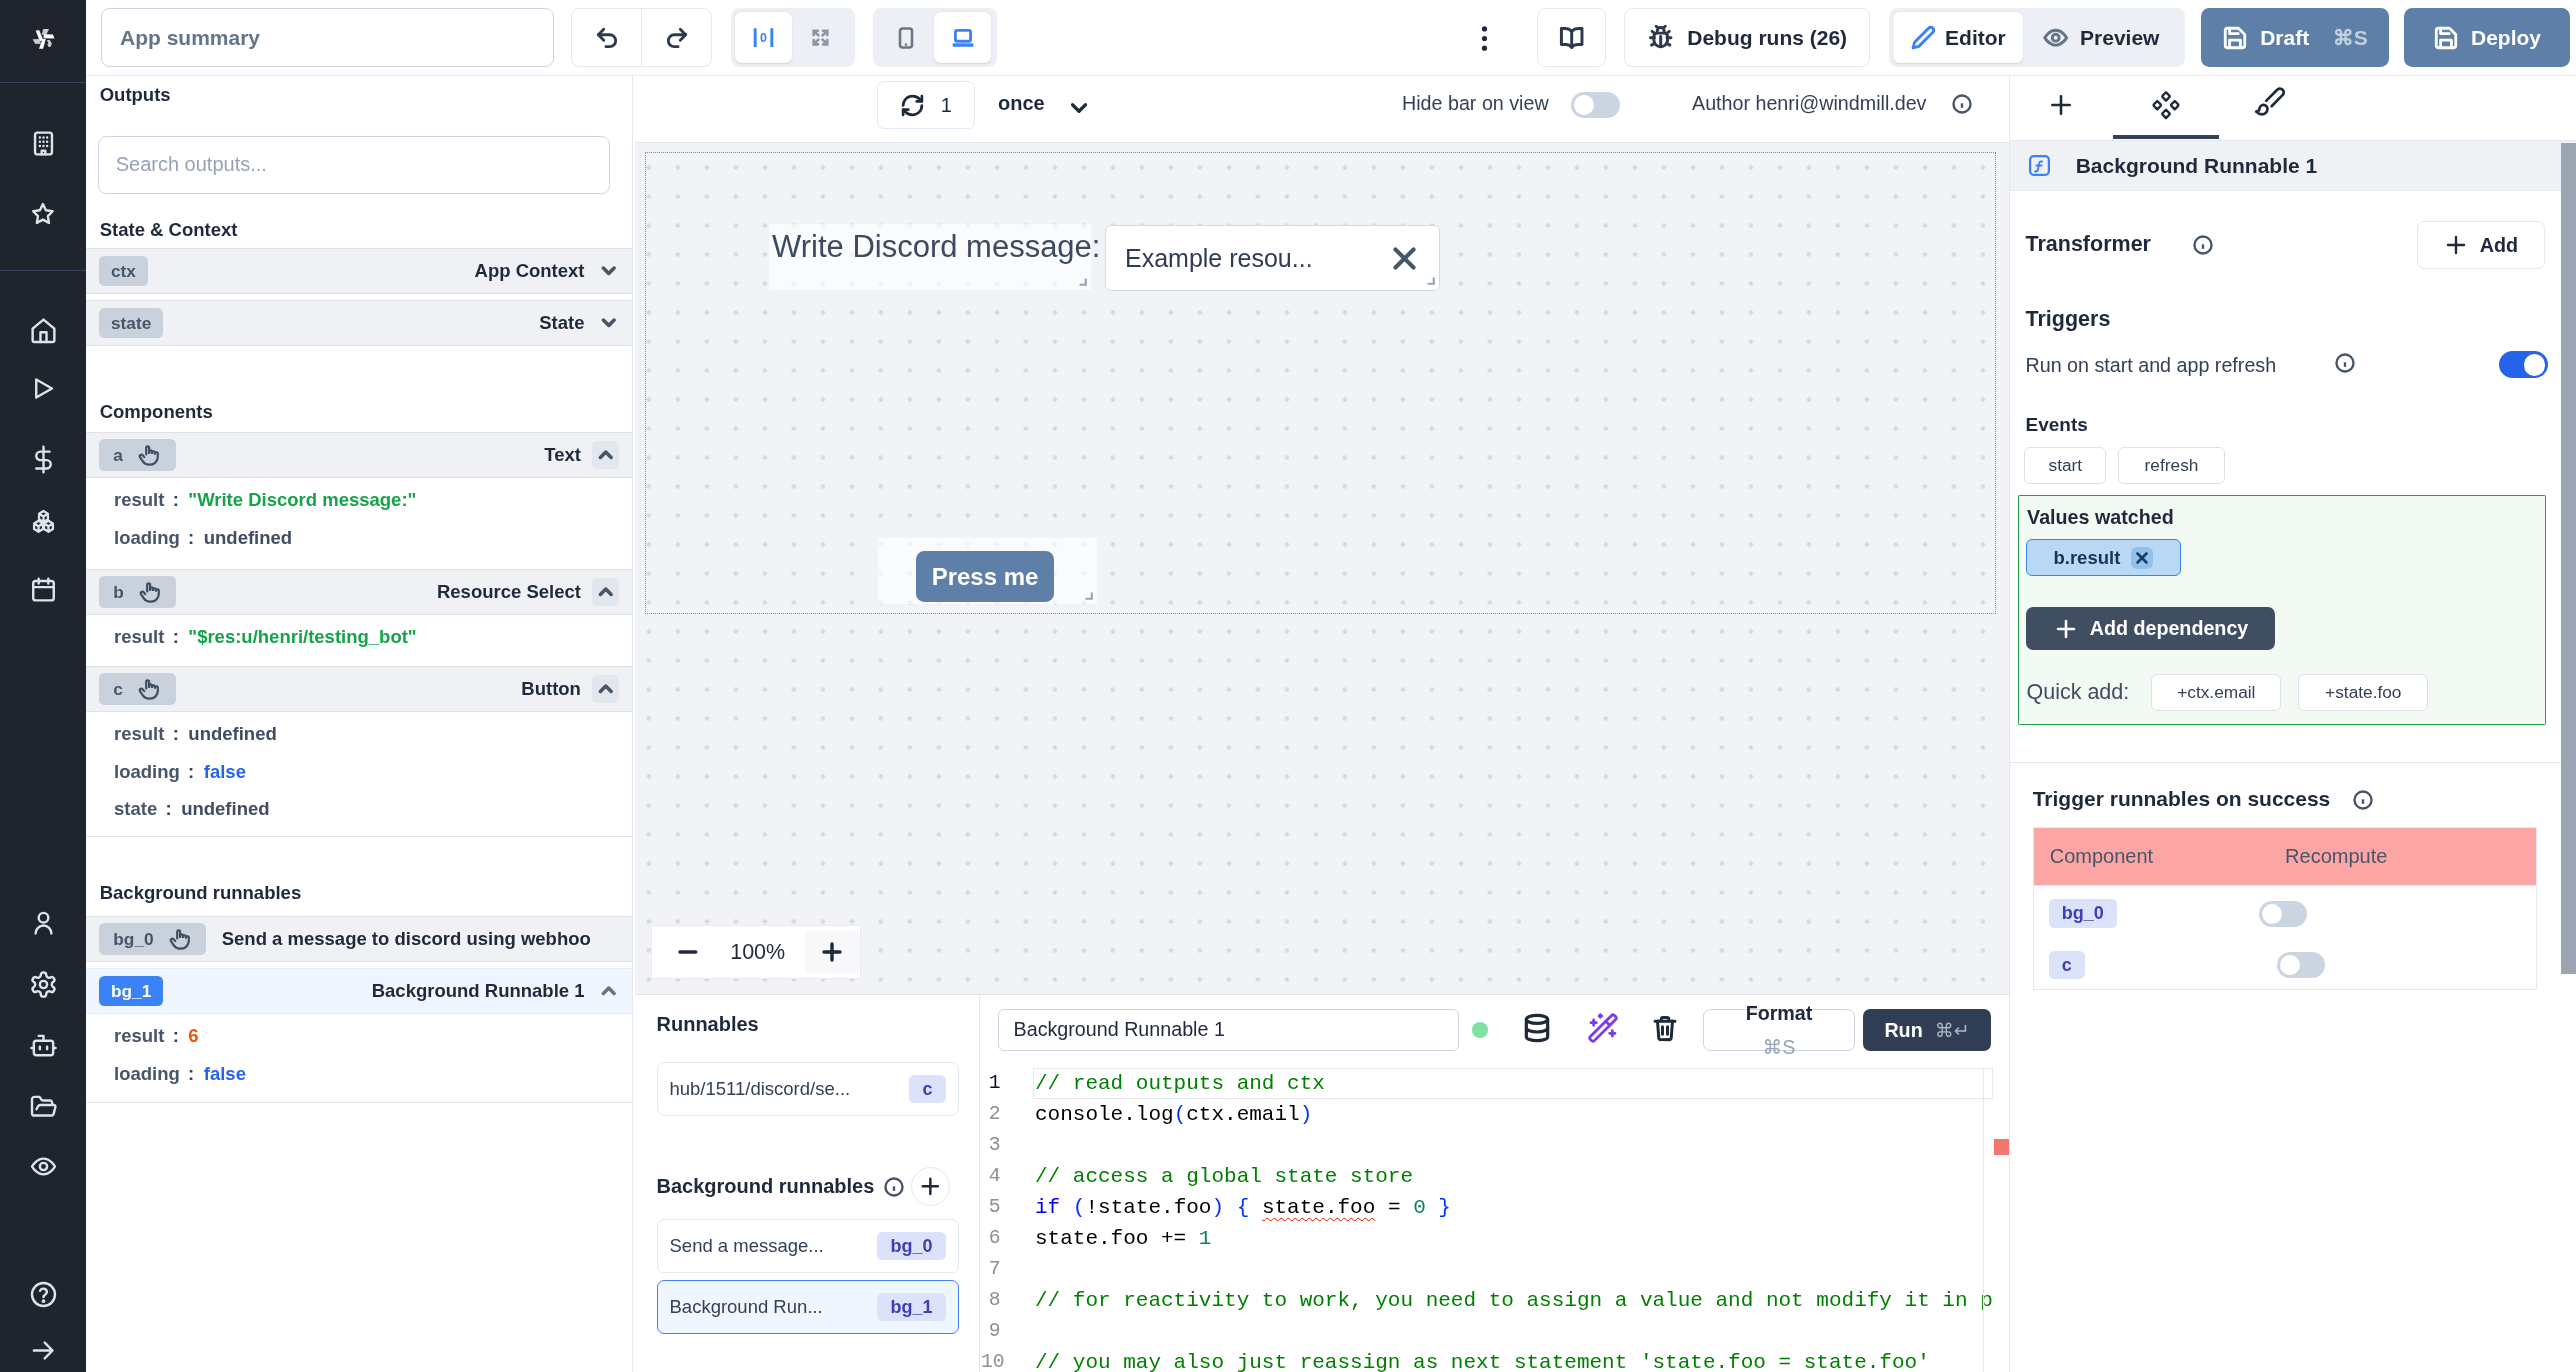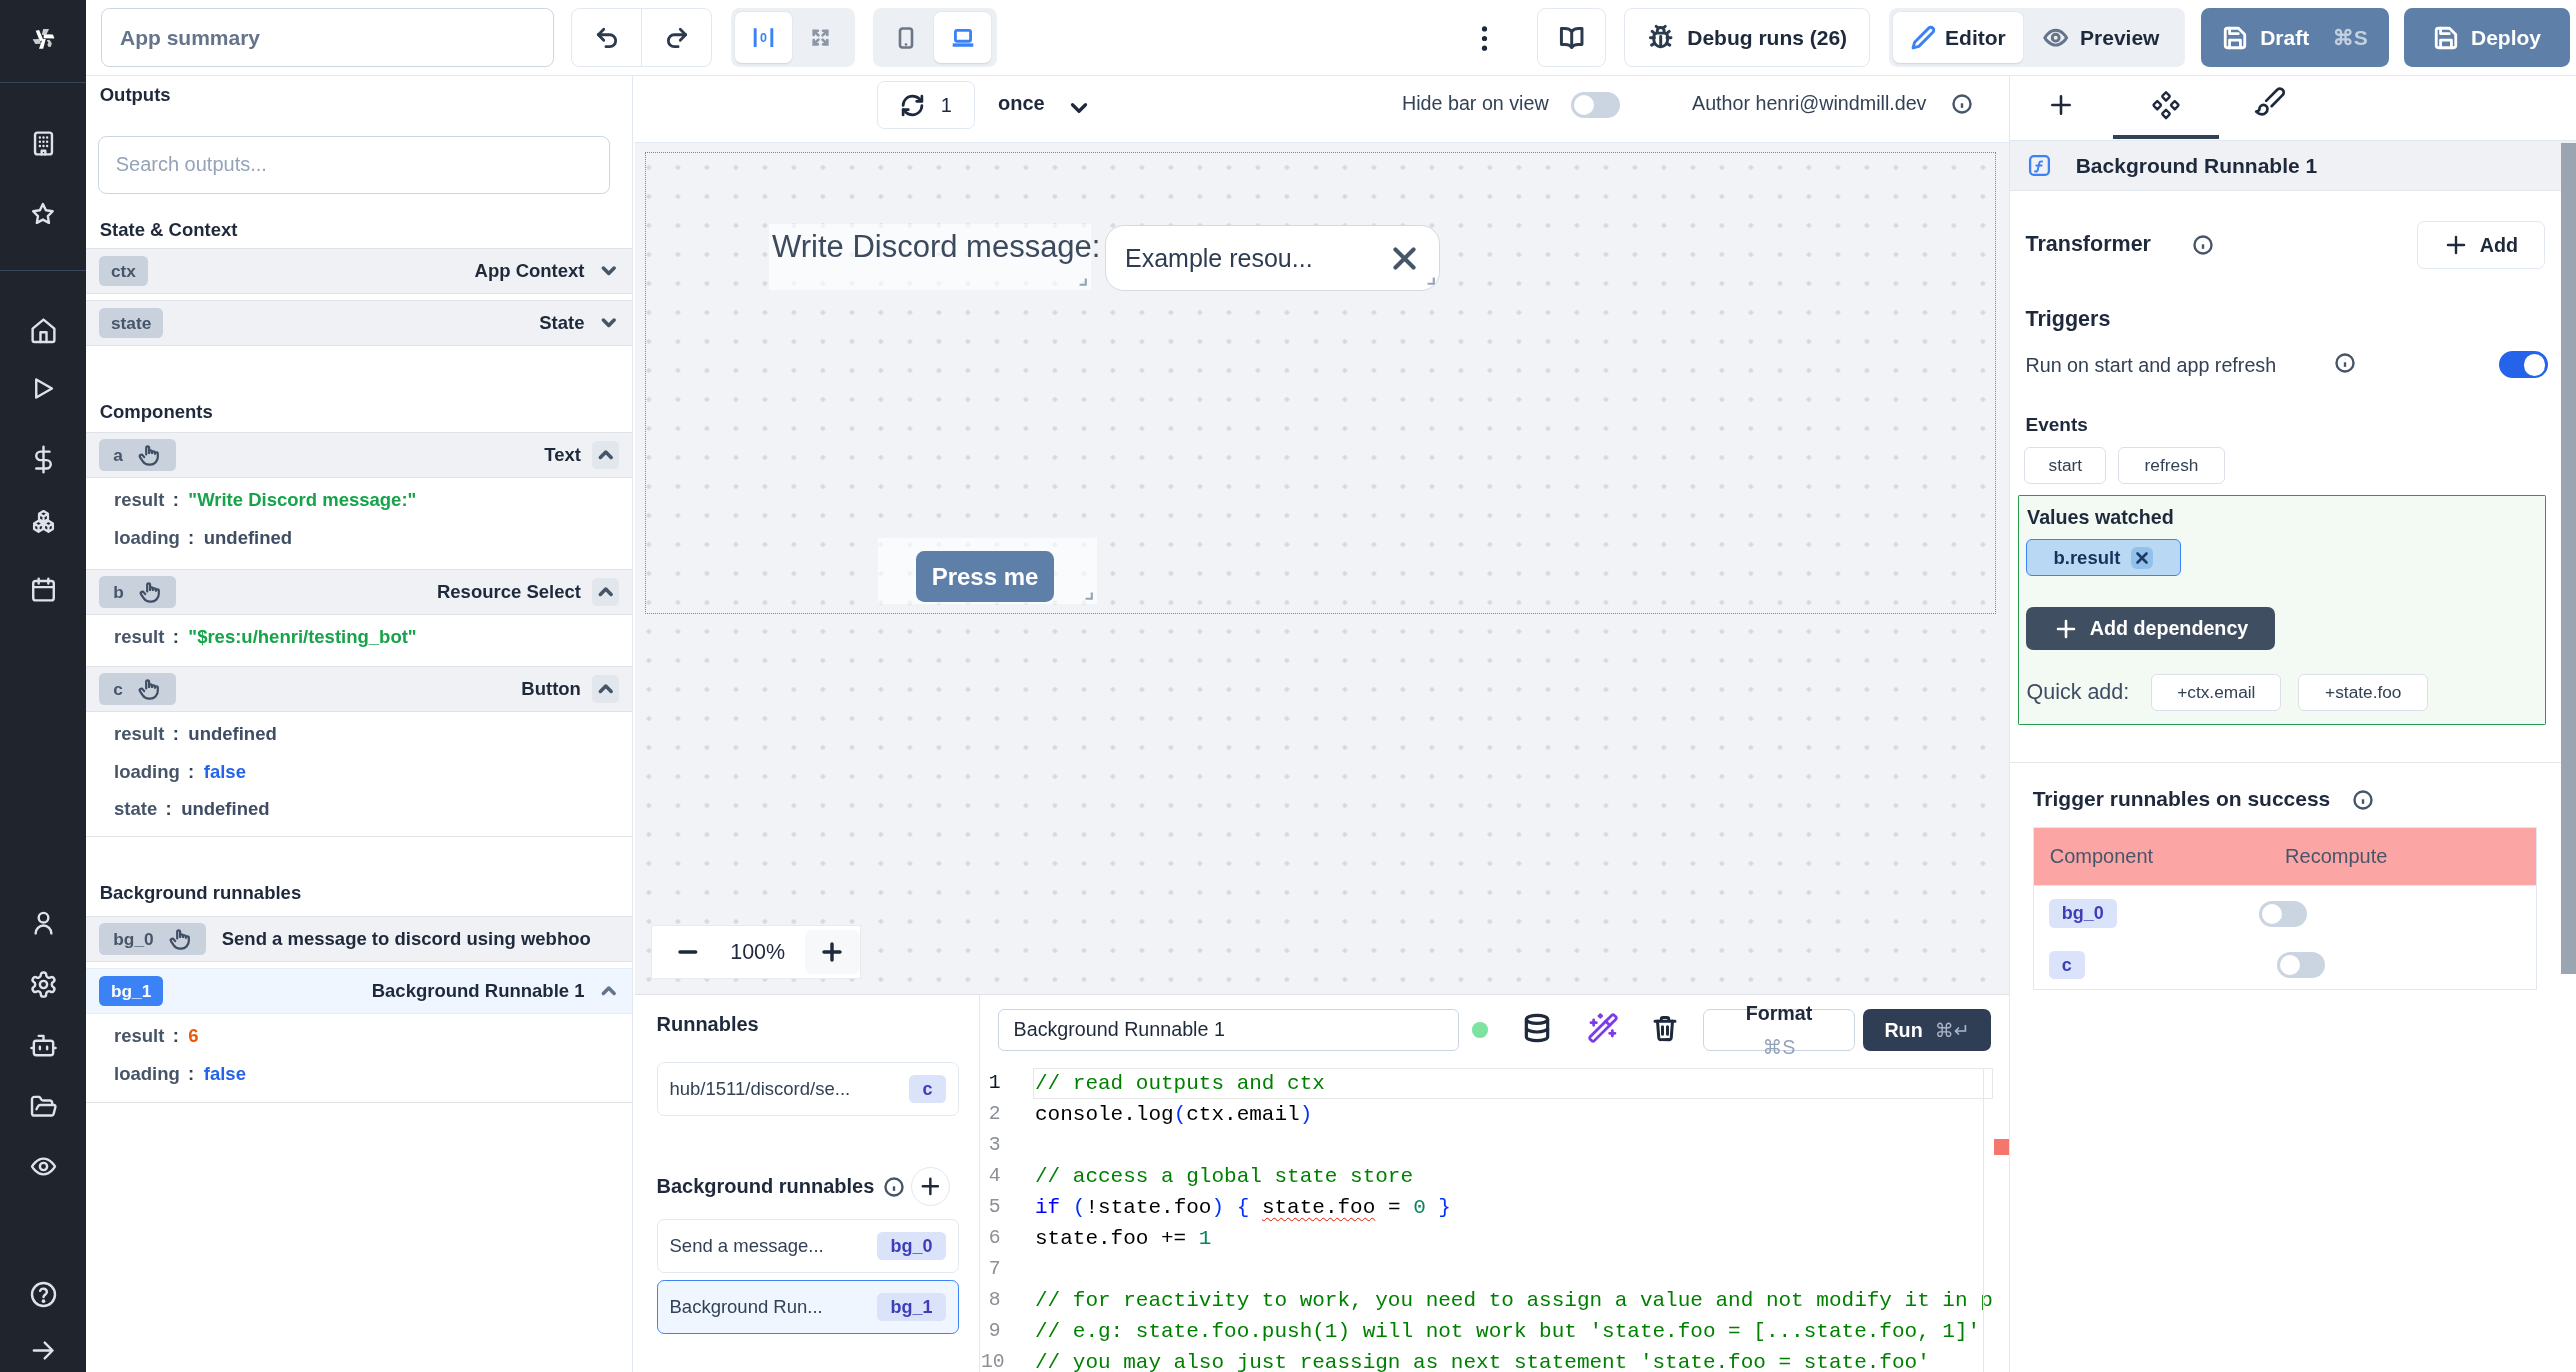--- a/index.html
+++ b/index.html
@@ -376,21 +376,21 @@
 </div>
 <div class="abs" id="canvas">
   <div id="dashbox"></div>
 
   <div style="position:absolute;left:134px;top:81px;width:322px;height:66px;background:rgba(255,255,255,.62);"></div>
   <div style="position:absolute;left:137px;top:86px;font-size:31px;color:#3c4a5e;white-space:nowrap;">Write Discord message:</div>
   <svg style="position:absolute;left:441px;top:132px" width="10.7" height="10.7" viewBox="0 0 12 12">
       <path d="M11 4v7H4" fill="none" stroke="#94a3b8" stroke-width="2.4"></path>
     </svg>
 
-  <div style="position:absolute;left:470px;top:82px;width:335px;height:66px;background:#fff;border:1.2px solid #d4dae2;border-radius:19px;display:flex;align-items:center;padding:0 19px;">
+  <div style="position:absolute;left:470px;top:82px;width:335px;height:66px;background:#fff;border:1.2px solid #d4dae2;border-radius:6px;display:flex;align-items:center;padding:0 19px;">
     <span style="font-size:25px;color:#2d3c52;">Example resou...</span>
     <svg style="margin-left:auto" width="31" height="31" viewBox="0 0 24 24">
         <path d="M5 5l14 14M19 5 5 19" stroke="#475569" stroke-width="3.2" stroke-linecap="round"></path>
       </svg>
   </div>
   <svg style="position:absolute;left:789px;top:131px" width="10.7" height="10.7" viewBox="0 0 12 12">
       <path d="M11 4v7H4" fill="none" stroke="#94a3b8" stroke-width="2.4"></path>
     </svg>
 
   <div style="position:absolute;left:243px;top:395px;width:219px;height:66px;background:rgba(255,255,255,.62);"></div>
@@ -474,21 +474,20 @@
       <div class="lno" style="top:186px;">7</div>
       <div class="lno" style="top:217px;">8</div>
       <div class="lno" style="top:248px;">9</div>
       <div class="lno" style="top:279px;">10</div>
       <div class="cl" style="top:0;"><span class="cmt">// read outputs and ctx</span></div>
       <div class="cl" style="top:31px;">console.log<span class="pb">(</span>ctx.email<span class="pb">)</span></div>
       <div class="cl" style="top:93px;"><span class="cmt">// access a global state store</span></div>
       <div class="cl" style="top:124px;"><span class="kw">if</span> <span class="pb">(</span>!state.foo<span class="pb">)</span> <span class="pb">{</span> <span class="sq">state.foo</span> = <span class="num">0</span> <span class="pb">}</span></div>
       <div class="cl" style="top:155px;">state.foo += <span class="num">1</span></div>
       <div class="cl" style="top:217px;"><span class="cmt">// for reactivity to work, you need to assign a value and not modify it in p</span></div>
-      <div class="cl" style="top:248px;"><span class="cmt">// e.g: state.foo.push(1) will not work but 'state.foo = [...state.foo, 1]'</span></div>
       <div class="cl" style="top:279px;"><span class="cmt">// you may also just reassign as next statement 'state.foo = state.foo'</span></div>
       <div style="position:absolute;left:1013px;top:71px;width:15px;height:15.5px;background:#f4766c;"></div>
       <div style="position:absolute;left:1002px;top:0;width:1.2px;height:305px;background:#e5e7eb;"></div>
     </div>
   </div>
 </div>
 <div class="abs" id="rightpanel">
 
   <svg style="position:absolute;left:38px;top:15.5px" width="26" height="26" viewBox="0 0 24 24">
       <path d="M4 12h16M12 4v16" stroke="#1e293b" stroke-width="2.4" stroke-linecap="round"></path>

